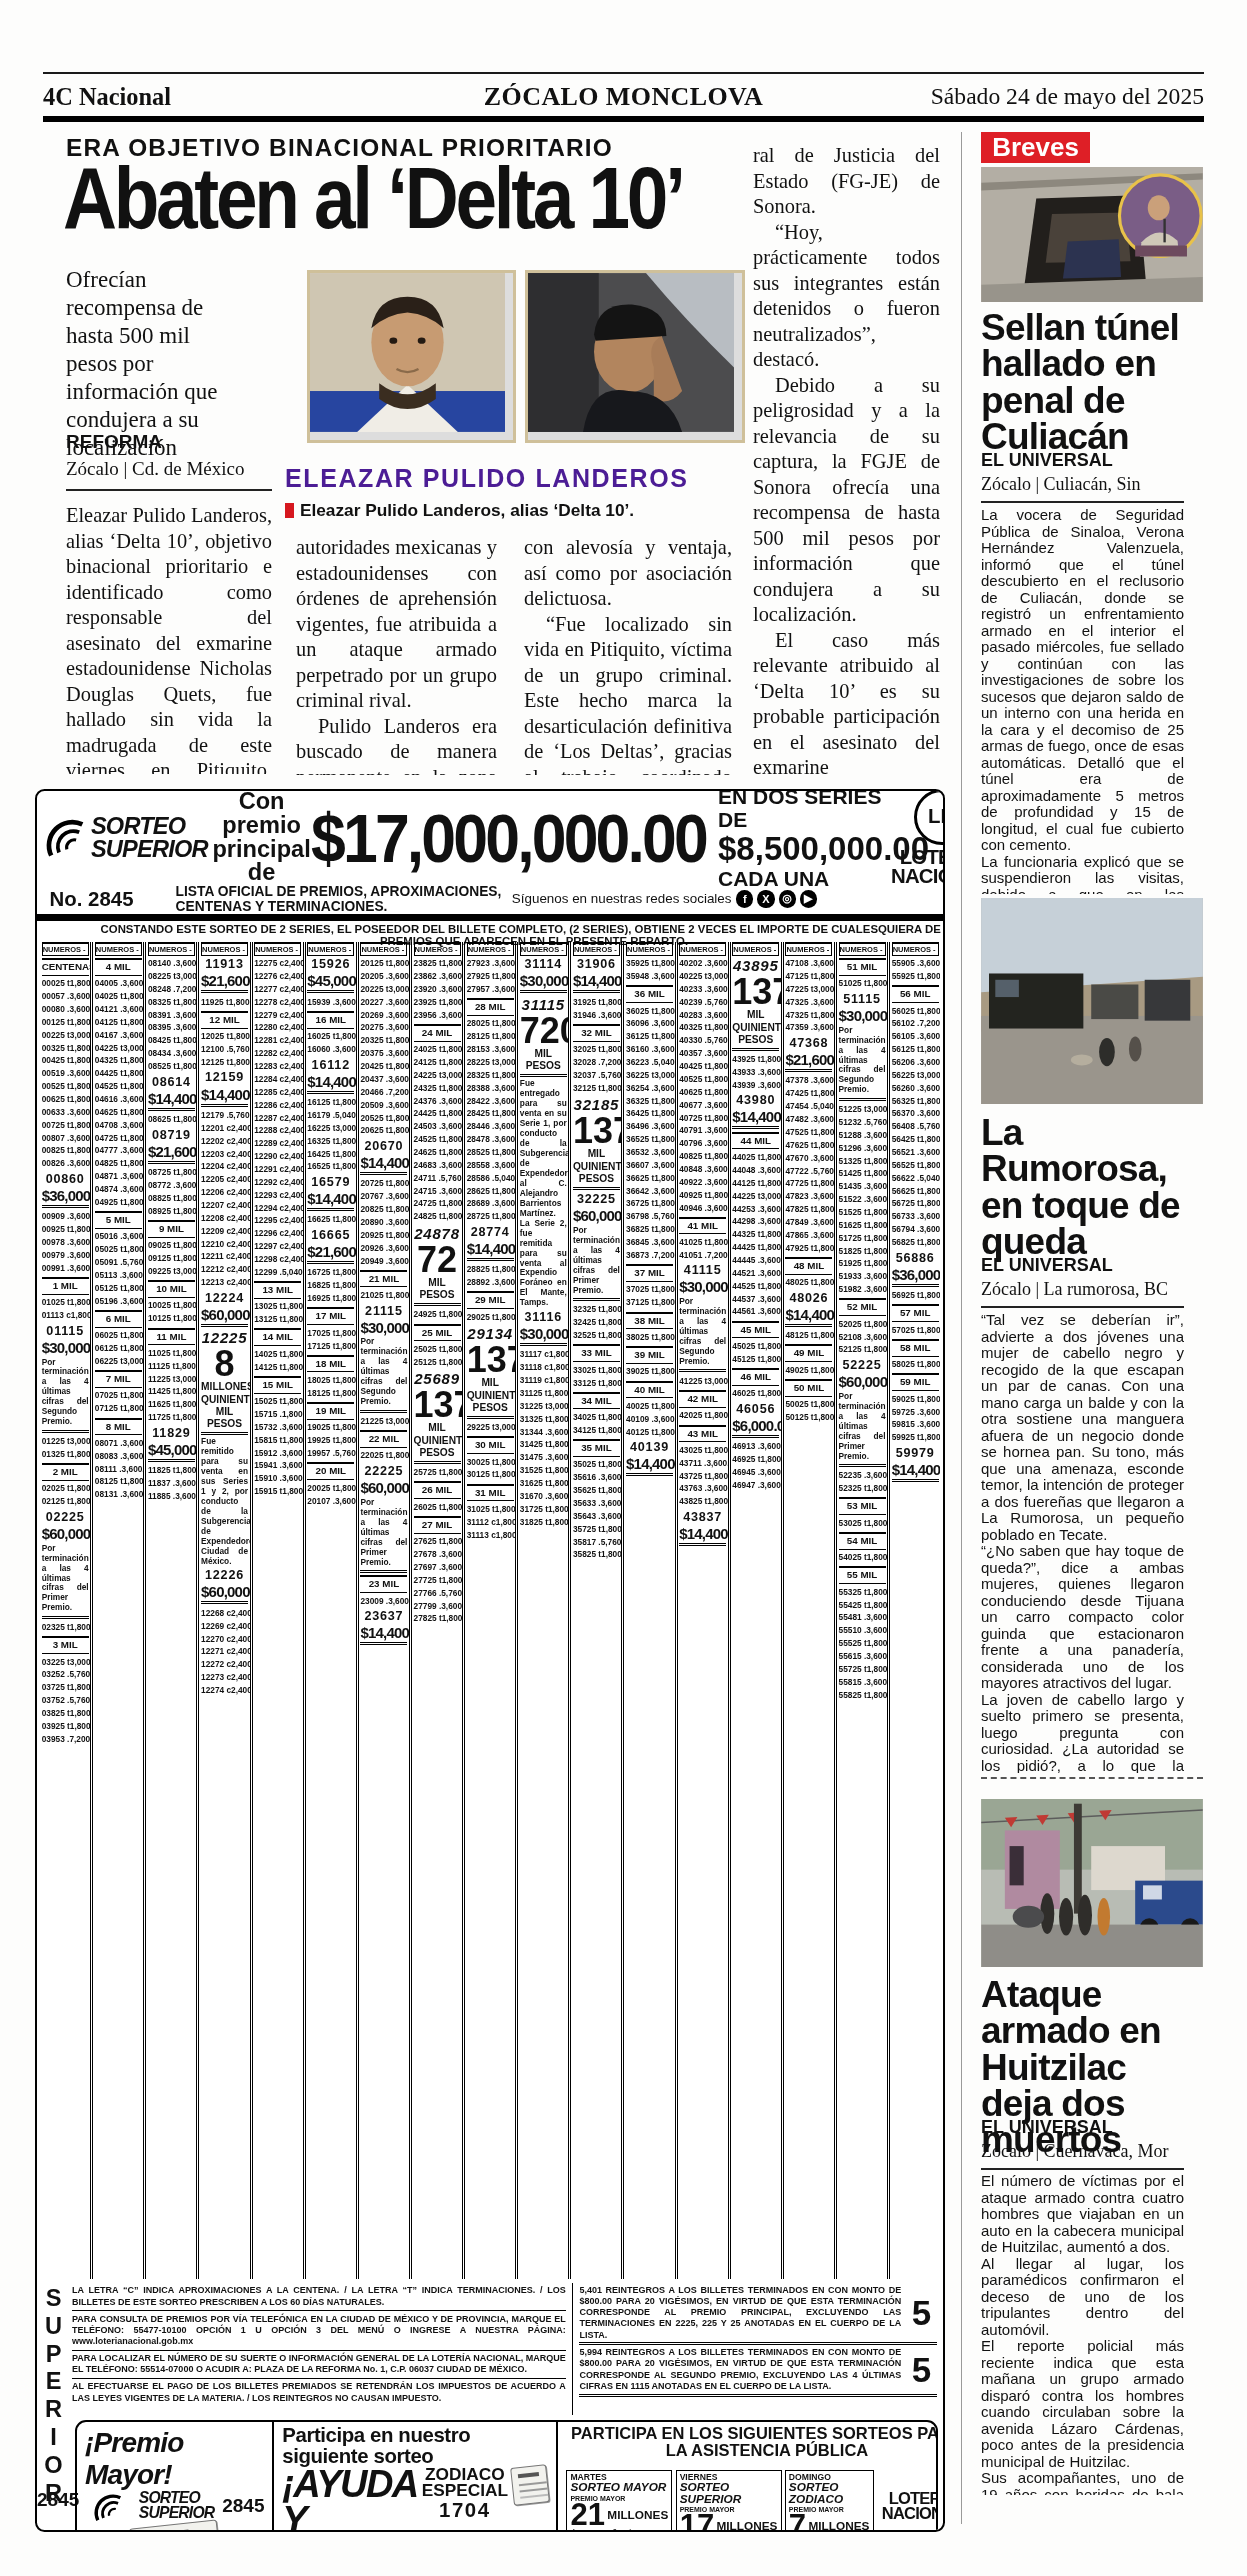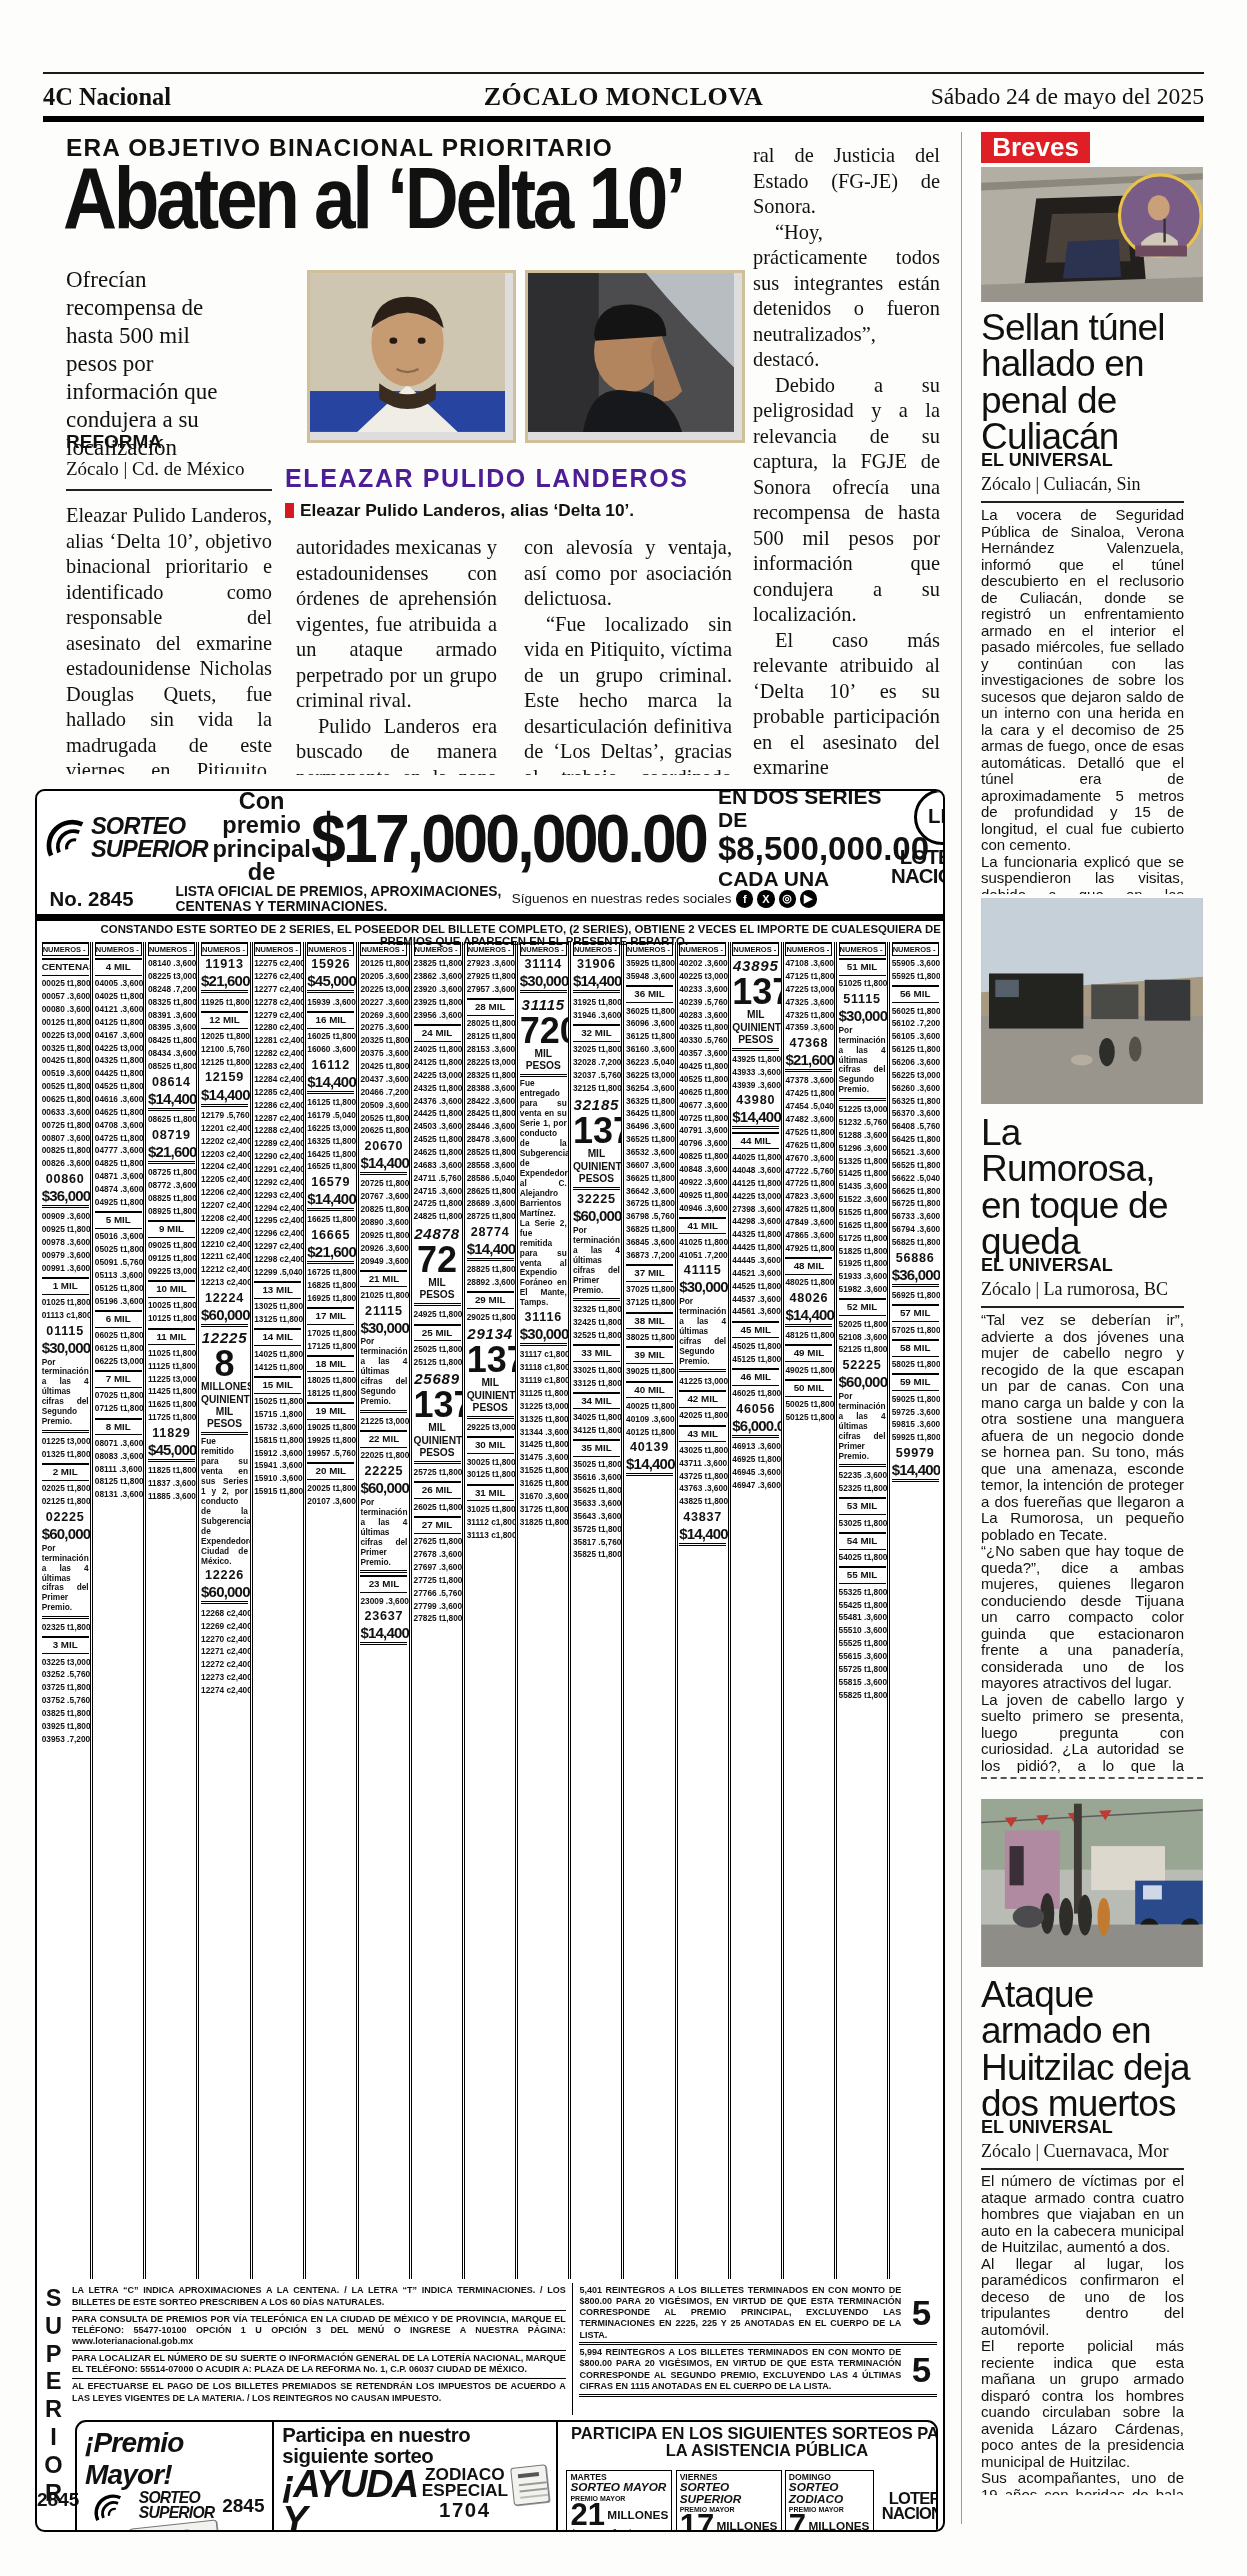--- a/index.html
+++ b/index.html
@@ -32,21 +32,21 @@
   #mug1{left:307px;top:270px;width:203px;height:167px;}
   #mug2{left:525px;top:270px;width:214px;height:167px;}
   #cap-title{left:285px;top:464px;font-family:"Liberation Sans",sans-serif;font-weight:bold;font-size:25px;letter-spacing:1.6px;color:#4c1d95;}
   #cap-line{left:285px;top:500px;width:456px;font-family:"Liberation Sans",sans-serif;font-weight:bold;font-size:17.3px;display:flex;align-items:center;gap:6.3px;}
   .redsq{display:inline-block;width:8.6px;height:15.7px;background:#d6181f;}
   
   #v-divider{left:961px;top:132px;width:0.8px;height:2392px;background:#9a9a9a;}
   
   #breves-box{left:981px;top:132px;width:109px;height:31px;background:#de1f26;color:#fff;font-family:"Liberation Sans",sans-serif;font-weight:bold;font-size:26px;display:flex;align-items:center;justify-content:center;}
   .bphoto{left:981px;width:222px;background:#b9b4ac;overflow:hidden;}
-  .bheadline{left:981px;width:216px;font-family:"Liberation Sans",sans-serif;font-weight:normal;font-size:37px;line-height:.98;letter-spacing:-0.8px;}
+  .bheadline{left:981px;width:216px;font-family:"Liberation Sans",sans-serif;font-weight:bold;font-size:37px;line-height:.98;letter-spacing:-0.8px;}
   .bby{left:981px;width:203px;}
   .bby .agency{font-family:"Liberation Sans",sans-serif;font-weight:bold;font-size:18px;}
   .bby .dateline{font-size:18px;margin-top:3.1px;}
   .bby .rule{height:1.6px;background:#222;margin-top:6.3px;}
   .bbody{left:981px;width:203px;font-family:"Liberation Sans",sans-serif;font-size:15px;line-height:1.1;text-align:justify;overflow:hidden;}
   .bbody p{margin:0;line-height:16.5px;}
   #dash-div{left:981px;top:1777px;width:222px;border-top:2.4px dashed #555;}
   
   #ad{left:35px;top:789px;width:906px;height:1739px;border:2.4px solid #000;border-radius:9.4px;background:#fff;font-family:"Liberation Sans",sans-serif;overflow:hidden;}
   #ad-header{position:absolute;left:0;top:0;width:100%;height:93px;display:flex;align-items:center;}
@@ -2018,21 +2018,21 @@
           </div>
           <div class="pr">
             <div class="">44125 t</div>
             <div class="">1,800.00</div>
           </div>
           <div class="pr">
             <div class="">44225 t</div>
             <div class="">3,000.00</div>
           </div>
           <div class="pr">
-            <div class="">27398 .</div>
+            <div class="">44253 .</div>
             <div class="">3,600.00</div>
           </div>
           <div class="pr">
             <div class="">44298 .</div>
             <div class="">3,600.00</div>
           </div>
           <div class="pr">
             <div class="">44325 t</div>
             <div class="">1,800.00</div>
           </div>

